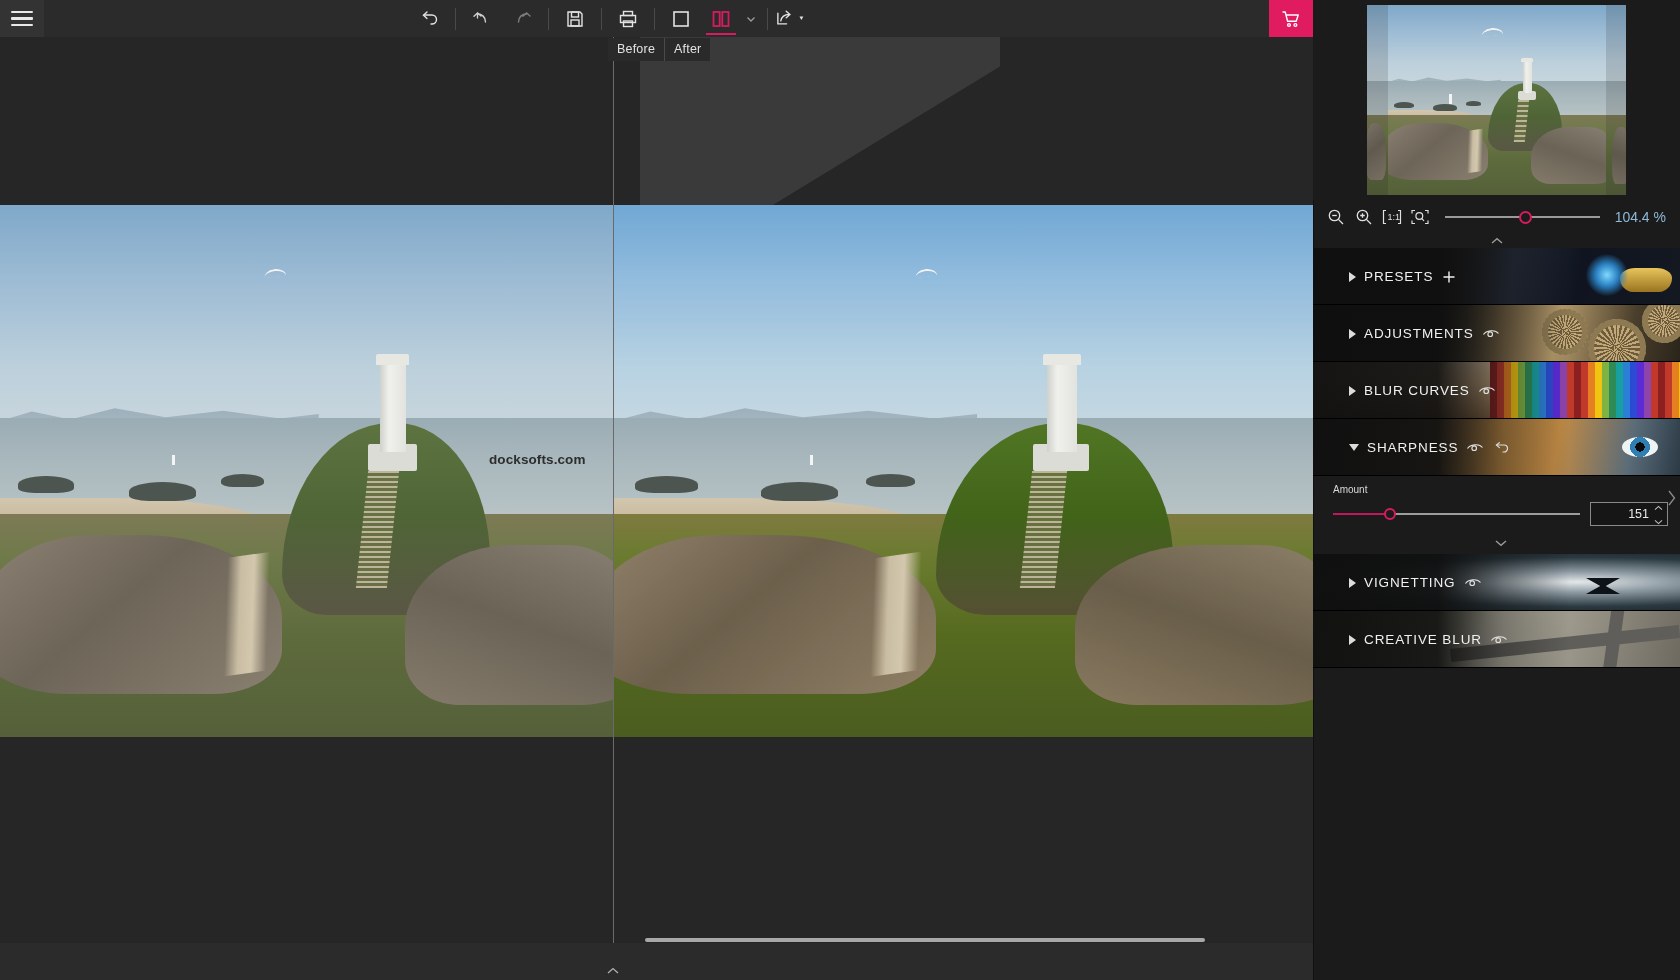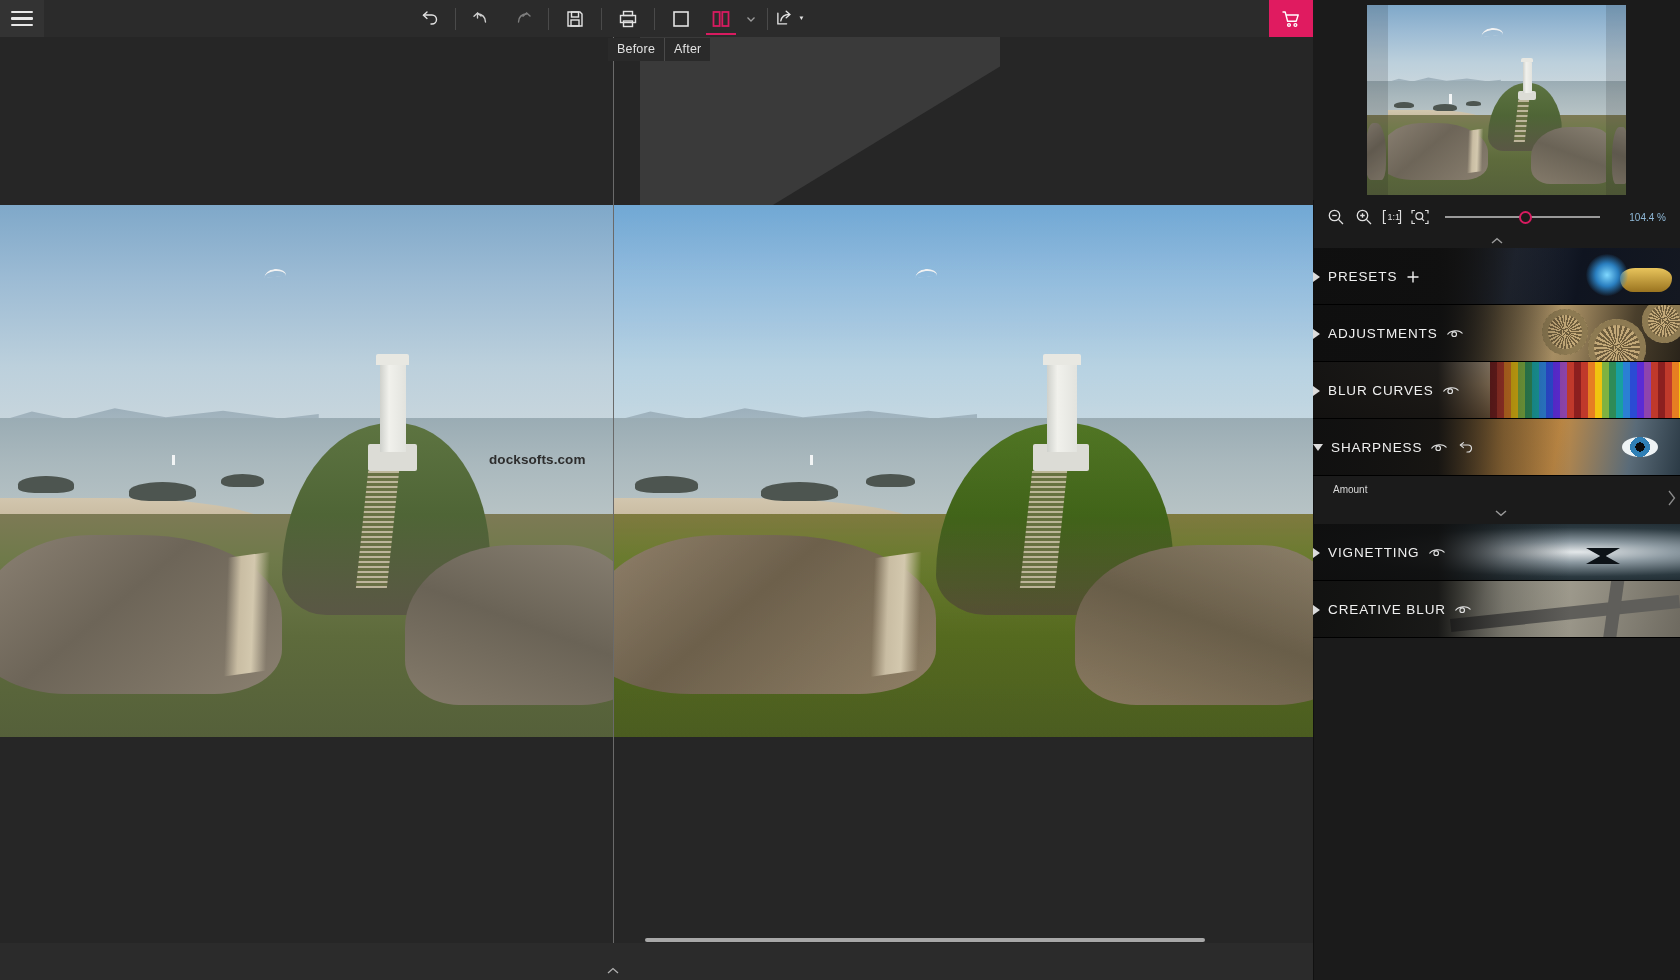--- a/index.html
+++ b/index.html
@@ -199,34 +199,34 @@
   }
   .zicon { width: 22px; height: 22px; display:flex; align-items:center; justify-content:center; cursor:pointer; }
   .zslider { position: relative; flex: 1; height: 20px; margin: 0 8px; cursor: pointer; }
   .zslider .ztrack {
     position: absolute; top: 9px; left: 0; right: 0; height: 2px; background: #9a9a9a;
   }
   .zslider .zknob {
     position: absolute; top: 4px; left: 48%; width: 13px; height: 13px;
     border-radius: 50%; border: 2.5px solid #d81b60; background: #1b1b1b;
   }
-  .zval { color: #8fb9d8; font-size: 10px; min-width: 52px; text-align: right; }
+  .zval { color: #8fb9d8; font-size: 14px; min-width: 52px; text-align: right; }
   .zchevron-row {
     height: 14px; display:flex; align-items:center; justify-content:center; background:#1b1b1b;
   }
 
   
   .section {
     position: relative; height: 57px; overflow: hidden;
     border-bottom: 1px solid #000; cursor: pointer;
   }
   .section-bg { position: absolute; inset: 0; }
   .section-row {
     position: relative; z-index: 2; height: 57px;
-    display: flex; align-items: center; gap: 8px;
+    display: flex; align-items: center; gap: 8px; margin-left: 36px;
   }
   .arrow-r { width: 0; height: 0; border-left: 7px solid #dcdcdc; border-top: 5px solid transparent; border-bottom: 5px solid transparent; }
   .arrow-d { width: 0; height: 0; border-top: 7px solid #dcdcdc; border-left: 5px solid transparent; border-right: 5px solid transparent; }
   .sec-title { color: #f0f0f0; font-size: 13.5px; letter-spacing: .9px; }
   .sec-ico { display: flex; align-items: center; }
 
   
   .bg-presets {
     background: linear-gradient(100deg, #161616 0%, #1c1c1c 38%, #232a38 54%, #0f1420 72%, #141821 100%);
   }
@@ -650,20 +650,38 @@
             <path d="M5 4h7a3.4 3.4 0 0 1 0 7h-1"></path>
               <path d="M7.4 1.6 4.4 4.1 7.4 6.6"></path>
           </svg>
         </span>
       </div>
     </div>
 
     <div class="sec-body">
       <div class="slider-row">
         <div class="slider-label">Amount</div>
+        <div class="slider-line">
+          <div class="srange">
+            <div class="strack"></div>
+            <div class="sfill" style="width:23%"></div>
+            <div class="sknob" style="left:23%"></div>
+          </div>
+          <div class="spin">
+            <span class="sval">151</span>
+            <span class="arrows">
+              <svg width="9" height="6" viewBox="0 0 9 6" fill="none" stroke="#bdbdbd" stroke-width="1.1">
+                  <path d="M1 4.6 4.5 1.4 8 4.6"></path>
+                </svg>
+              <svg width="9" height="6" viewBox="0 0 9 6" fill="none" stroke="#bdbdbd" stroke-width="1.1">
+                  <path d="M1 1.4 4.5 4.6 8 1.4"></path>
+                </svg>
+            </span>
+          </div>
+        </div>
       </div>
       <div class="sec-body-caret">
         <svg width="16" height="10" viewBox="0 0 16 10" fill="none" stroke="#9a9a9a" stroke-width="1.4">
             <path d="M3 3 8 7.4 13 3"></path>
           </svg>
       </div>
     </div>
 
     <div class="section">
       <div class="section-bg bg-vig">

